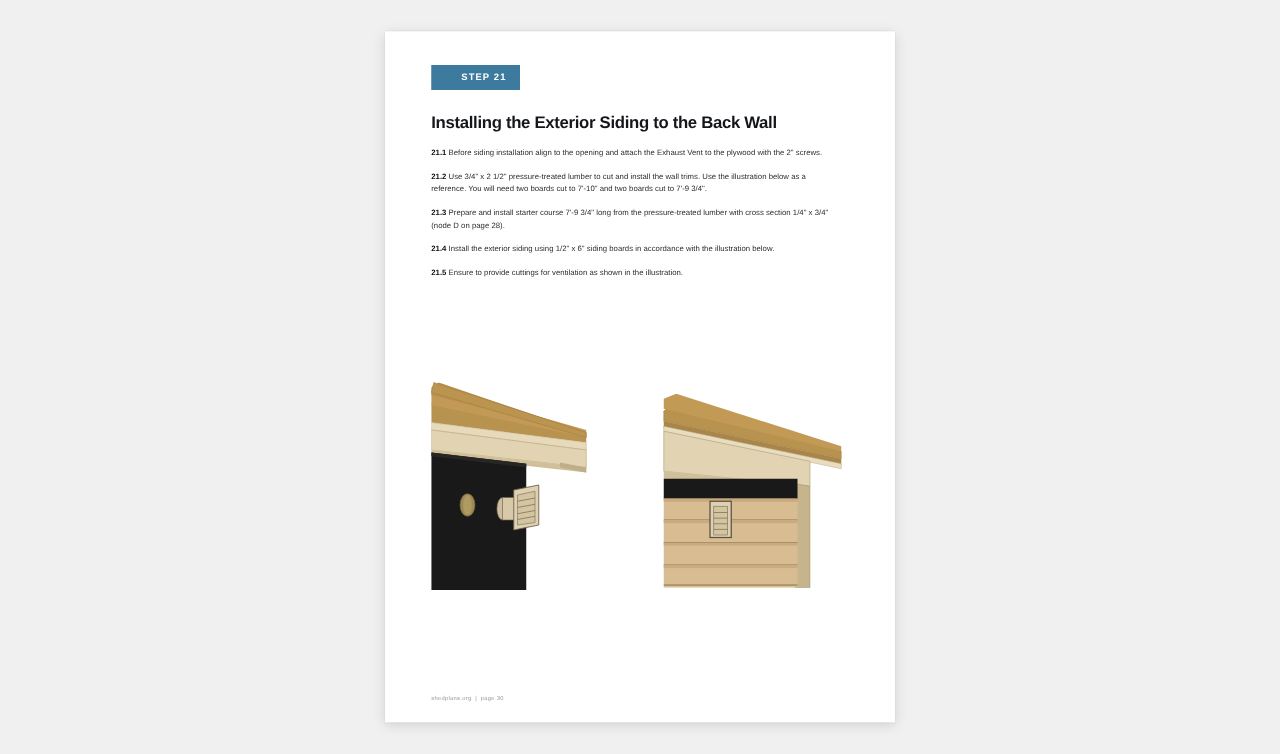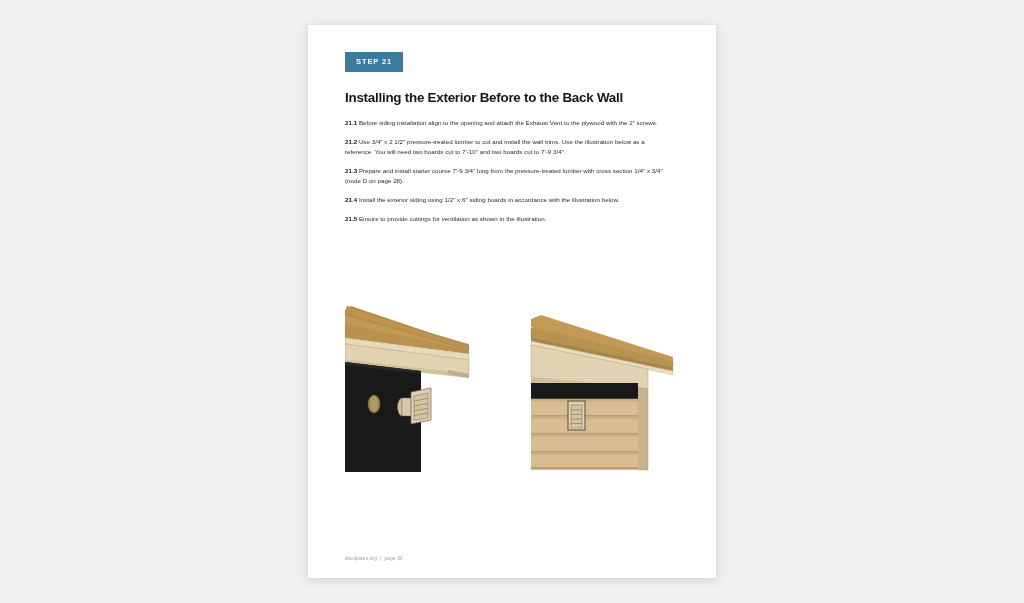--- a/index.html
+++ b/index.html
@@ -32,21 +32,21 @@
   }
 
   
   .step-badge{
     display:inline-block;
     background:#3d7b9e;
     color:#ffffff;
     font-size:7.5px;
     font-weight:bold;
     letter-spacing:0.9px;
-    padding:6px 11px 6px 11px;
+    padding:6px 11px 6px 24px;
     line-height:1;
     margin-top:11px;
   }
 
   
   .page-title{
     margin:18px 0 0 0;
     font-size:13.4px;
     font-weight:bold;
     color:#14161a;
@@ -88,21 +88,21 @@
 </head>
 <body>
 
 <div class="viewport">
 
   <div class="page">
     <div class="page-inner">
 
       <div class="step-badge">STEP 21</div>
 
-      <h1 class="page-title">Installing the Exterior Before to the Back Wall</h1>
+      <h1 class="page-title">Installing the Exterior Siding to the Back Wall</h1>
 
       <div class="steps">
 
         <p class="step-p">
           <span class="num">21.1</span>
           <span>Before siding installation align to the opening and attach the Exhaust Vent to the plywood with the 2" screws.</span>
         </p>
 
         <p class="step-p">
           <span class="num">21.2</span>

